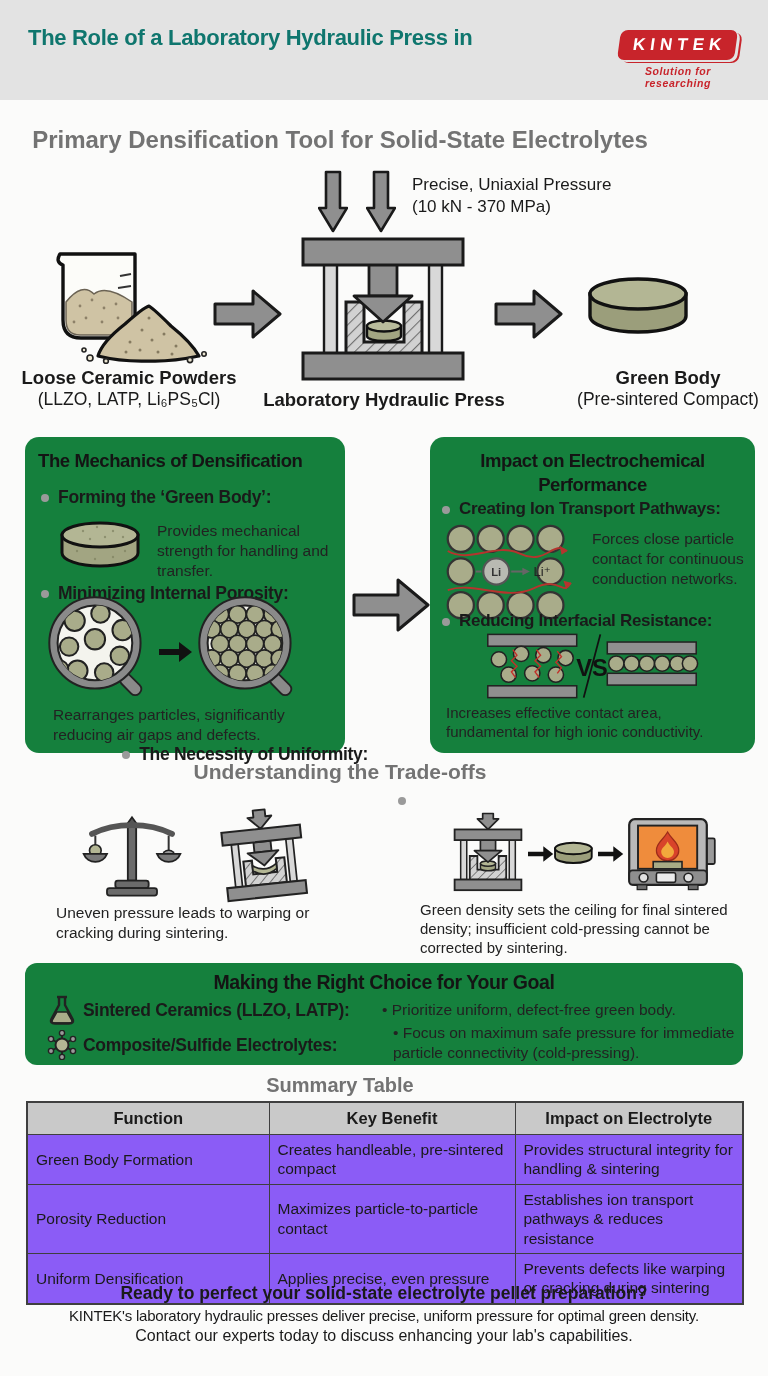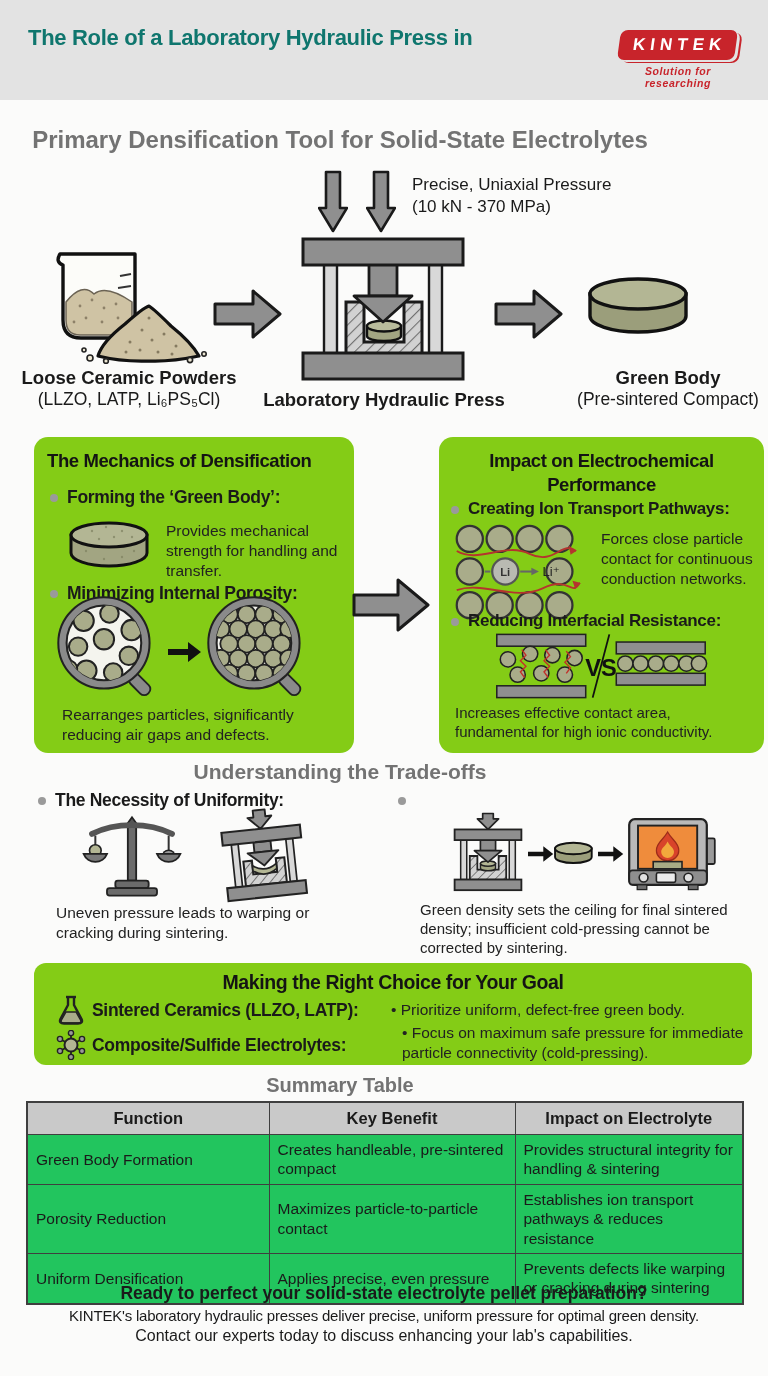--- a/index.html
+++ b/index.html
@@ -14,29 +14,29 @@
   .logo-wrap{right:24px;top:30px;width:132px;text-align:center;}
   .logo-box{display:inline-block;background:#c8242b;color:#fff;font-weight:bold;font-size:17px;letter-spacing:5px;padding:5px 10px 5px 14px;border-radius:7px;transform:skewX(-8deg);box-shadow:3px 2px 0 #e3e3e3,5px 3px 0 #c8242b;}
   .logo-tag{margin-top:5px;color:#c8242b;font-style:italic;font-weight:bold;font-size:10.5px;letter-spacing:0.6px;}
   
   .sec-title{left:0;width:616px;text-align:center;font-weight:bold;color:#737373;margin-left:32px;}
   
   .flow-label{font-size:18.5px;font-weight:bold;line-height:1.25;text-align:center;}
   .flow-sub{font-size:17.5px;font-weight:normal;}
   .annot{font-size:17px;line-height:1.3;}
   
-  .panel{background:#84cc16;border-radius:14px;margin-left:9px;}
+  .panel{background:#15803d;border-radius:14px;}
   .panel-title{font-weight:bold;letter-spacing:-0.4px;color:#141414;}
   .bullet-row{display:flex;align-items:flex-start;}
   .dot{flex:0 0 8px;width:8px;height:8px;border-radius:50%;background:#9a9a9a;margin:7px 9px 0 0;}
   .bullet-title{font-weight:bold;letter-spacing:-0.3px;}
   .body-txt{line-height:1.28;color:#222;}
   .choice-bullet::before{content:"•  ";}
   
-  table.sum{border-collapse:collapse;width:716px;table-layout:fixed;background:#22c55e;}
+  table.sum{border-collapse:collapse;width:716px;table-layout:fixed;background:#8b5cf6;}
   table.sum th,table.sum td{border:1.5px solid #3f3f3f;}
   table.sum{border:2.5px solid #3f3f3f;}
   table.sum th{background:#c9c9c9;font-size:16.5px;font-weight:bold;text-align:center;padding:6px 4px;}
   table.sum td{font-size:15.5px;padding:5px 8px;line-height:1.25;vertical-align:middle;}
   .footer-line{left:0;width:768px;text-align:center;}
 </style>
 </head>
 <body>
 
 <svg width="0" height="0" style="position:absolute">
@@ -307,21 +307,21 @@
           <circle cx="251" cy="44" r="11"></circle>
           <circle cx="273" cy="44" r="11"></circle>
           <circle cx="291" cy="44" r="11"></circle>
       </g>
     </svg>
     <div class="abs body-txt" style="left:16px;top:266px;width:300px;font-size:15px;">Increases effective contact area, fundamental for high ionic conductivity.</div>
   </div>
 
   <div class="abs sec-title" style="top:760px;font-size:21px;">Understanding the Trade-offs</div>
 
-  <div class="abs bullet-row" style="left:38px;top:790px;width:330px;">
+  <div class="abs bullet-row" style="left:38px;top:744px;width:330px;justify-content:flex-end;">
     <span class="dot"></span>
     <span class="bullet-title" style="font-size:17.5px;">The Necessity of Uniformity:</span>
   </div>
 
   <svg class="abs" style="left:82px;top:812px" width="100" height="88" viewBox="0 0 120 105">
     <path d="M60,6 l5,7 -5,7 -5,-7 Z" fill="#555" stroke="#222" stroke-width="2"></path>
     <rect x="55" y="16" width="10" height="66" fill="#6b6b6b" stroke="#222" stroke-width="2.2"></rect>
     <path d="M12,26 C40,12 80,12 108,26" fill="none" stroke="#555" stroke-width="7" stroke-linecap="round"></path>
     <line x1="16" y1="28" x2="16" y2="48" stroke="#333" stroke-width="2.4"></line>
     <line x1="104" y1="28" x2="104" y2="48" stroke="#333" stroke-width="2.4"></line>

